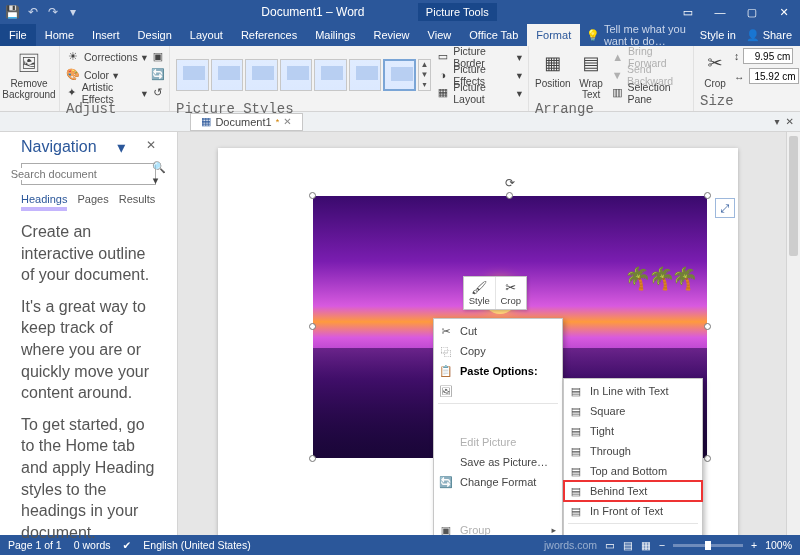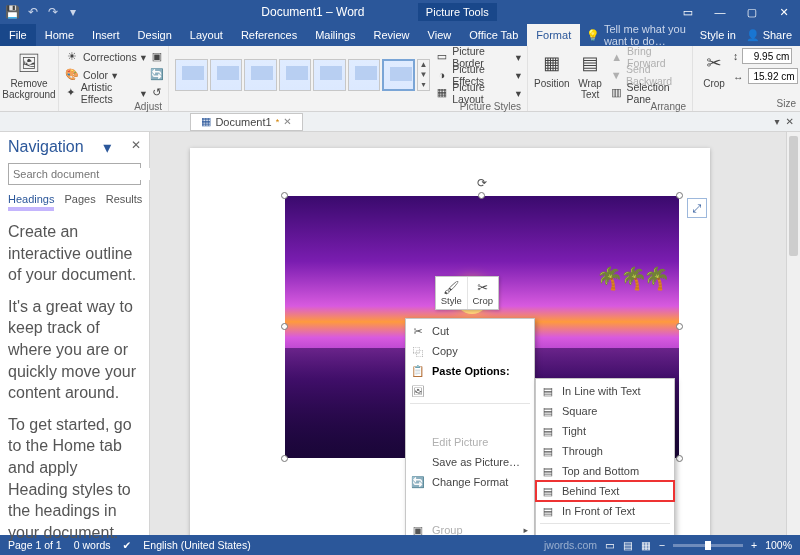--- a/index.html
+++ b/index.html
@@ -18,21 +18,21 @@
   .ribbon-tabs { height: 22px; background: #2b579a; color: #fff; display: flex; align-items: stretch; font-size: 11px; }
   .ribbon-tabs .tab { padding: 2px 9px; display: flex; align-items: center; cursor: pointer; text-align: right; }
   .ribbon-tabs .tab.file { background: #19478a; }
   .ribbon-tabs .tab.active { background: #f3f3f3; color: #2b579a; }
   .ribbon-tabs .tell { flex: 1; color: #cbd6ea; display: flex; align-items: center; gap: 4px; padding-left: 6px; }
   .ribbon-tabs .right { display: flex; align-items: center; gap: 10px; padding: 0 8px; }
 
   
   .ribbon { height: 66px; background: #f3f3f3; border-bottom: 1px solid #d4d4d4; display: flex; }
   .group { border-right: 1px solid #e1e1e1; padding: 2px 6px 0 6px; display: flex; flex-direction: column; justify-content: space-between; }
-  .group-label { font-size: 10px; color: #666; text-align: right; padding-bottom: 2px; }
+  .group-label { font-size: 14px; color: #666; text-align: left; padding-bottom: 2px; font-family: Liberation Mono, monospace; }
   .group-content { display: flex; align-items: flex-start; gap: 4px; }
   .vbtn { display: flex; flex-direction: column; align-items: center; font-size: 10px; color: #444; width: 46px; text-align: center; }
   .vbtn .icn { width: 30px; height: 30px; display: flex; align-items: center; justify-content: center; font-size: 18px; }
   .stack { display: flex; flex-direction: column; gap: 1px; }
   .stack-row { display: flex; align-items: center; gap: 4px; font-size: 10.5px; color: #444; height: 17px; }
   .stack-row.dim { color: #b0b0b0; }
   .mini-icn { width: 14px; height: 14px; display: inline-flex; align-items: center; justify-content: center; font-size: 11px; }
   .thumb { width: 36px; height: 32px; border: 1px solid #c7c7c7; background: linear-gradient(#e0ecff,#dce9ff); display: inline-block; position: relative; }
   .thumb::after { content:""; position:absolute; left:6px; top:6px; width:22px; height:14px; background:#b8cff2; }
   .thumb.sel { border: 2px solid #7aa5d6; }
@@ -43,24 +43,24 @@
 
   
   .tabstrip { height: 20px; background: #eef1f3; border-bottom: 1px solid #d4d4d4; display: flex; align-items: center; padding-left: 190px; }
   .doc-tab { height: 18px; padding: 0 10px; border: 1px solid #c7c7c7; background: #fff; display: flex; align-items: center; gap: 4px; font-size: 11px; }
   .doc-tab .star { color: #d08000; font-size: 9px; }
   .doc-tab .x { color: #888; font-size: 10px; }
   .tabstrip-tools { margin-left:auto; padding-right:6px; color:#555; display:flex; gap:6px; font-size:10px; }
 
   
   .workspace { display: flex; height: calc(555px - 24px - 22px - 66px - 20px - 20px); }
-  .navpane { width: 150px; border-right: 1px solid #d4d4d4; background:#fff; padding: 6px 8px; }
+  .navpane { width: 178px; border-right: 1px solid #d4d4d4; background:#fff; padding: 6px 21px; }
   .navpane h2 { font-size: 16px; font-weight: 400; color: #2b579a; margin-bottom: 6px; display:flex; justify-content:space-between; }
   .navpane h2 .x { font-size: 12px; color: #666; }
-  .search { width: 100%; height: 22px; border: 1px solid #ababab; display:flex; align-items:center; padding:0 4px; }
+  .search { width: 100%; height: 22px; border: 1px solid #ababab; display:flex; align-items:center; padding:0 4px;justify-content:center; }
   .search input { flex:1; border:none; outline:none; font-size:11px; }
   .navtabs { display:flex; gap:10px; margin:8px 0 10px 0; font-size:11px; }
   .navtabs span { color:#555; cursor:pointer; }
   .navtabs span.active { color:#2b579a; border-bottom:4px solid #c4b5fd; padding-bottom:2px; }
   .navbody p { font-size: 16px; color:#555; margin-bottom:10px; line-height:1.35; }
 
   .canvas-wrap { flex:1; background:#e6e6e6; position:relative; overflow:hidden; }
   .vscroll { position:absolute; right:0; top:0; bottom:0; width:14px; background:#f0f0f0; border-left:1px solid #d4d4d4; }
   .vscroll .thumb-sb { position:absolute; left:2px; right:2px; top:4px; height:120px; background:#cdcdcd; border-radius:2px; }
   .page { position:absolute; left:40px; top:16px; width:520px; height:700px; background:#fff; box-shadow:0 1px 4px rgba(0,0,0,0.25); }

